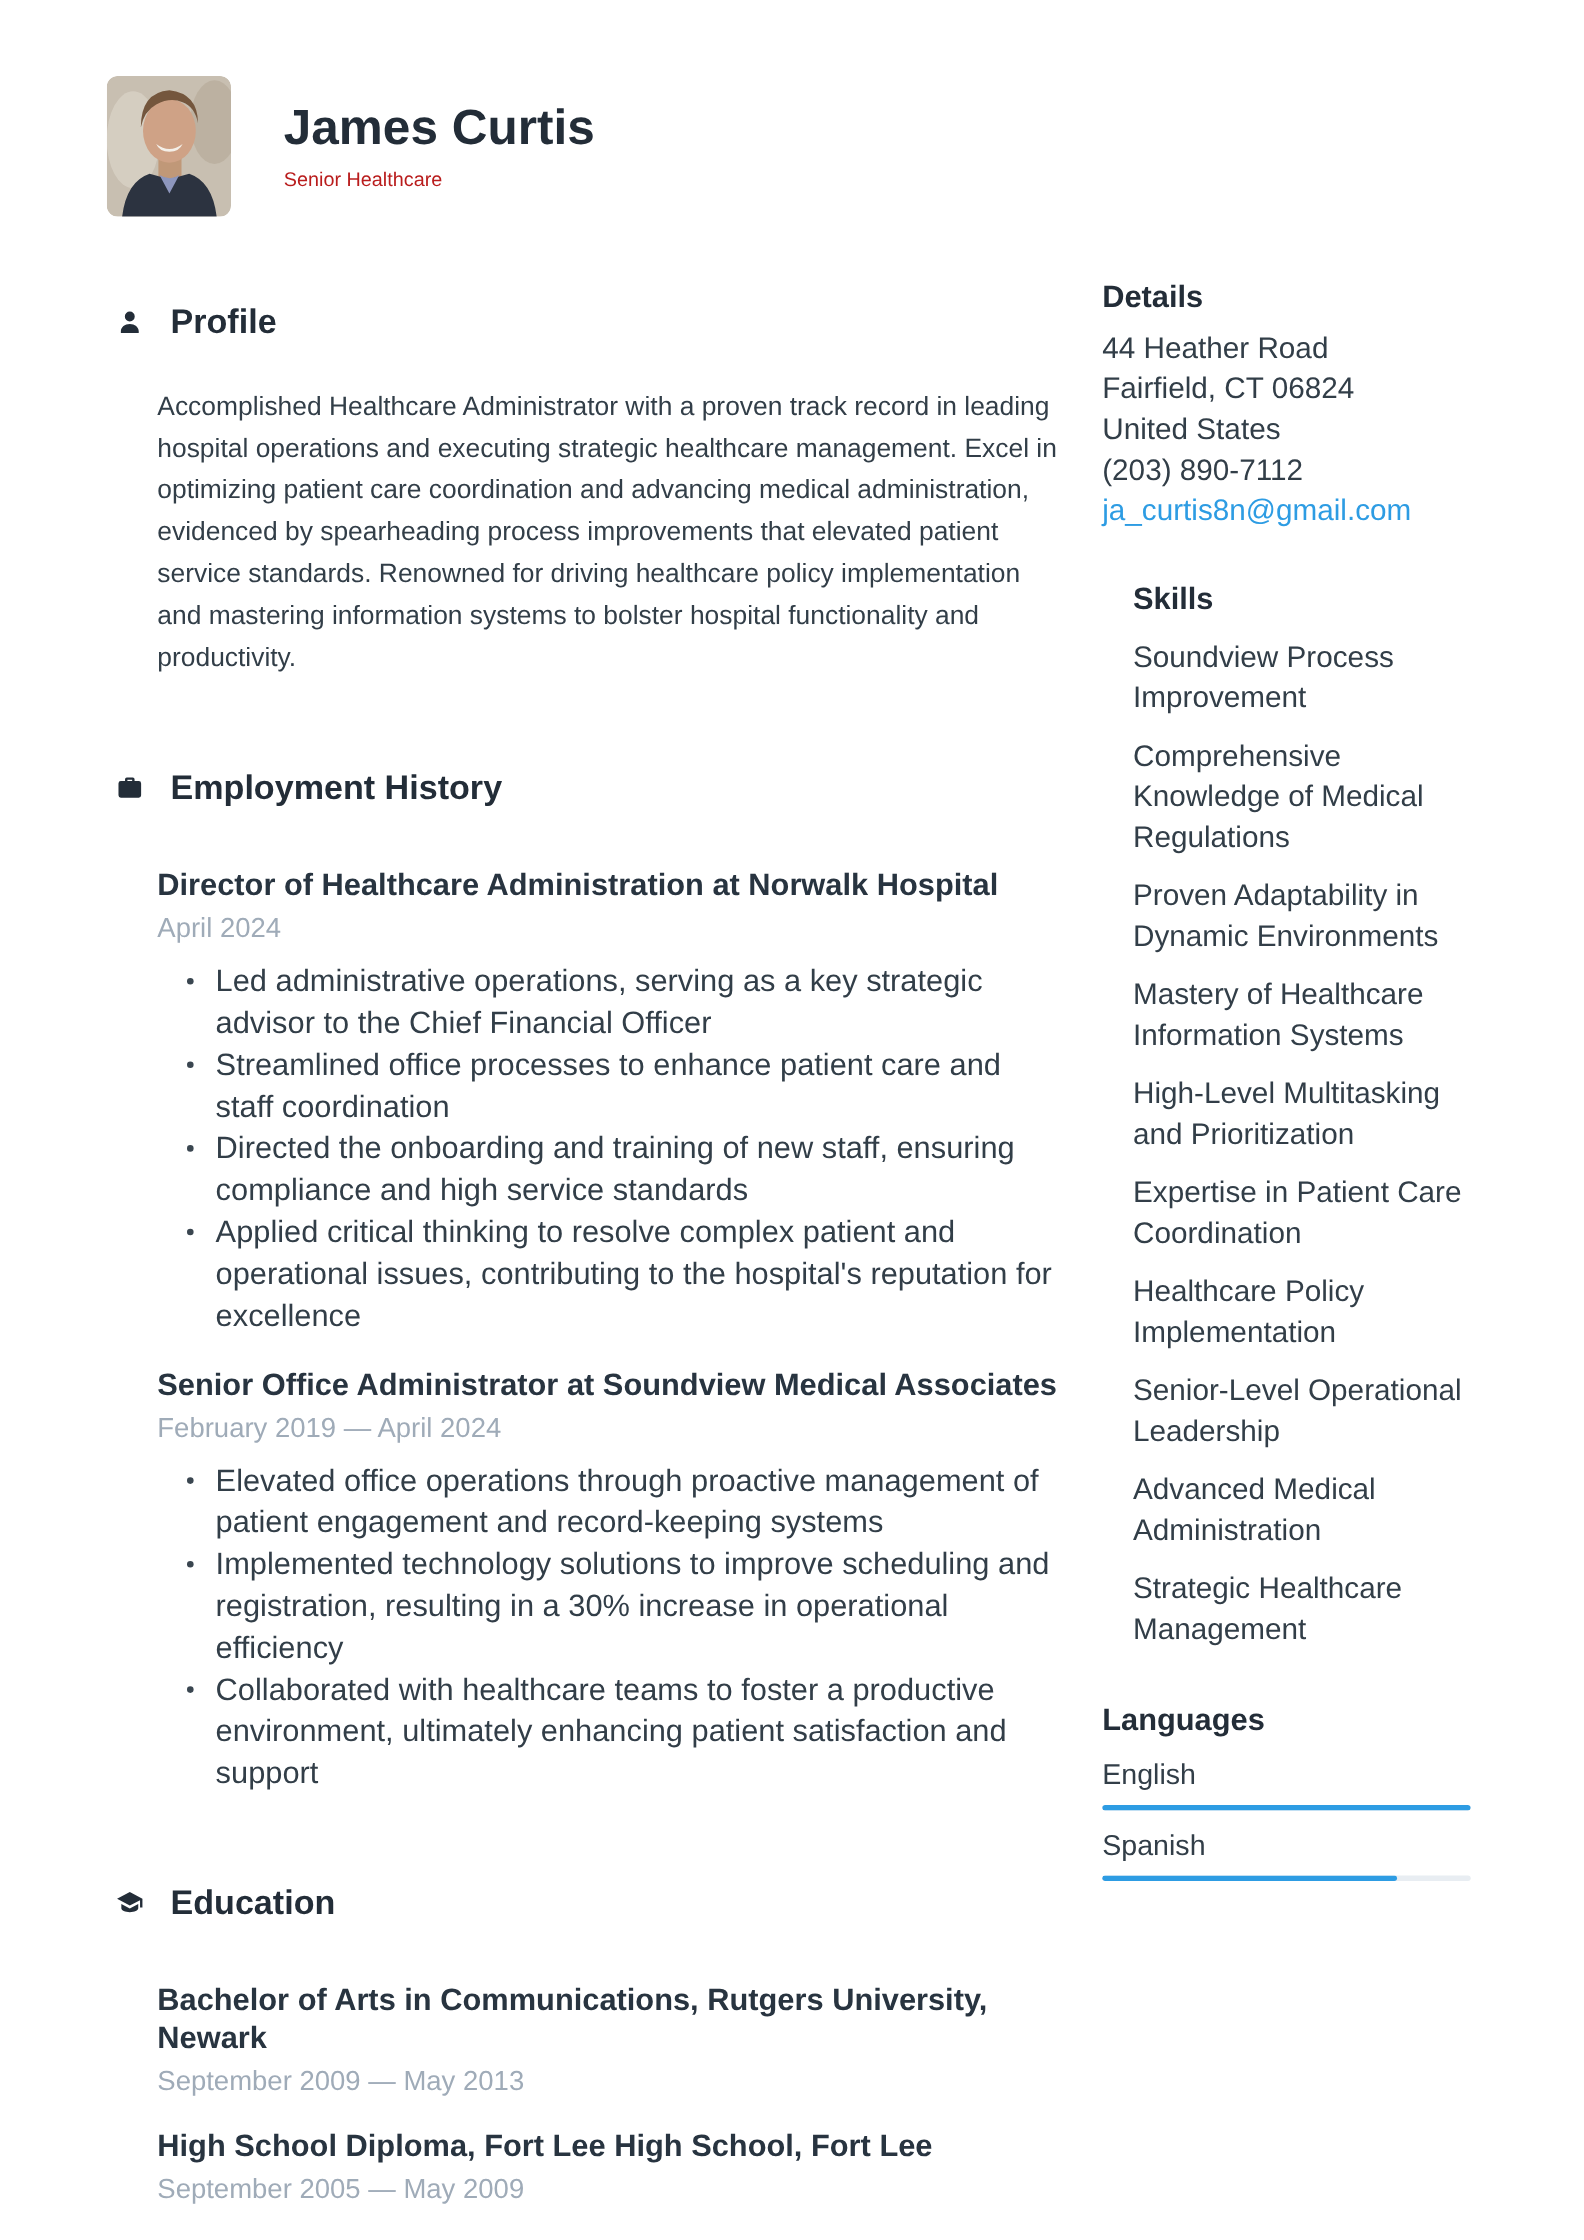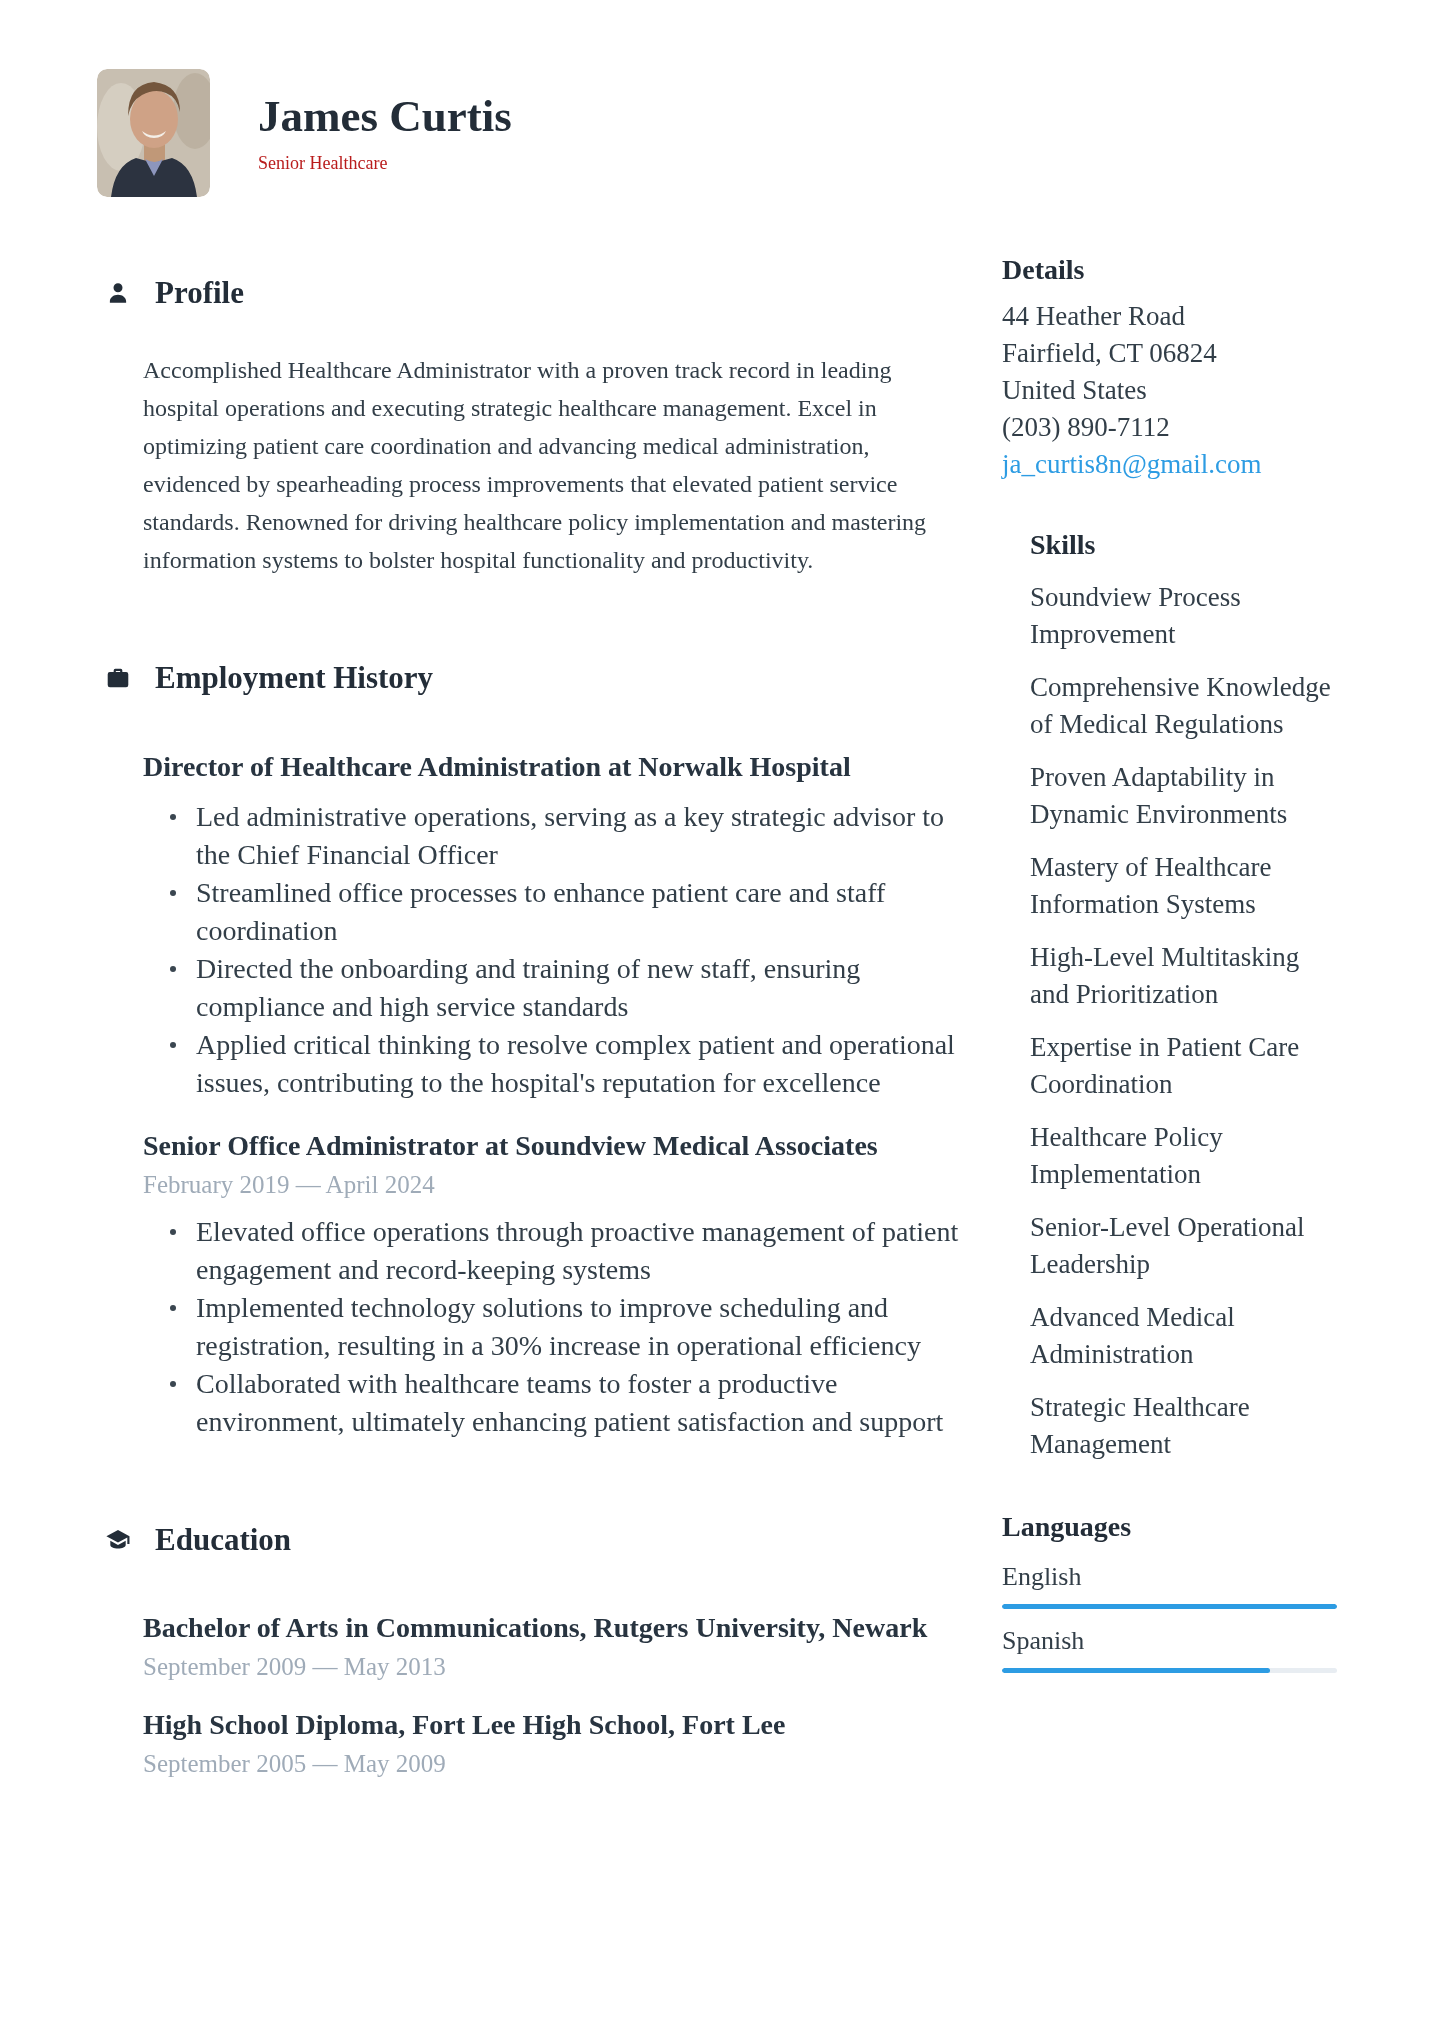--- a/index.html
+++ b/index.html
@@ -1,18 +1,18 @@
 <!DOCTYPE html>
 <html><head>
 <meta charset="utf-8">
 <style>
   html,body { margin:0; padding:0; background:#ffffff; }
   .page {
     position:relative; width:1432px; height:2036px; background:#ffffff;
-    font-family:Liberation Serif, serif; color:#323e48; overflow:hidden;
+    font-family:Liberation Sans, sans-serif; color:#323e48; overflow:hidden;
   }
 
   
   .header { display:flex; padding:69px 0 0 97px; }
   .photo { width:113px; height:128px; border-radius:10px; overflow:hidden; flex:none; }
   .photo svg { display:block; width:100%; height:100%; }
   .header-text { margin-left:48px; padding-top:22px; }
   .name { font-size:45px; font-weight:700; color:#232d38; line-height:50px; }
   .subtitle { font-size:18px; margin-top:12px; color:#b91c1c; }
 
@@ -108,20 +108,21 @@
           <span class="sec-icon">
             <svg viewBox="0 0 24 24" fill="currentColor" xmlns="http://www.w3.org/2000/svg">
               <path d="M9.5 3.5h5A1.5 1.5 0 0 1 16 5v1.5h3.5a2 2 0 0 1 2 2v10a2 2 0 0 1-2 2h-15a2 2 0 0 1-2-2v-10a2 2 0 0 1 2-2H8V5a1.5 1.5 0 0 1 1.5-1.5zm.5 3h4v-1h-4v1z"></path>
             </svg>
           </span>
           <h2 class="sec-title">Employment History</h2>
         </div>
 
         <div class="job">
           <div class="job-title">Director of Healthcare Administration at Norwalk Hospital</div>
+          <div class="job-date">April 2024</div>
           <ul class="bullets">
             <li>Led administrative operations, serving as a key strategic advisor to the Chief Financial Officer</li>
             <li>Streamlined office processes to enhance patient care and staff coordination</li>
             <li>Directed the onboarding and training of new staff, ensuring compliance and high service standards</li>
             <li>Applied critical thinking to resolve complex patient and operational issues, contributing to the hospital's reputation for excellence</li>
           </ul>
         </div>
 
         <div class="job">
           <div class="job-title">Senior Office Administrator at Soundview Medical Associates</div>

